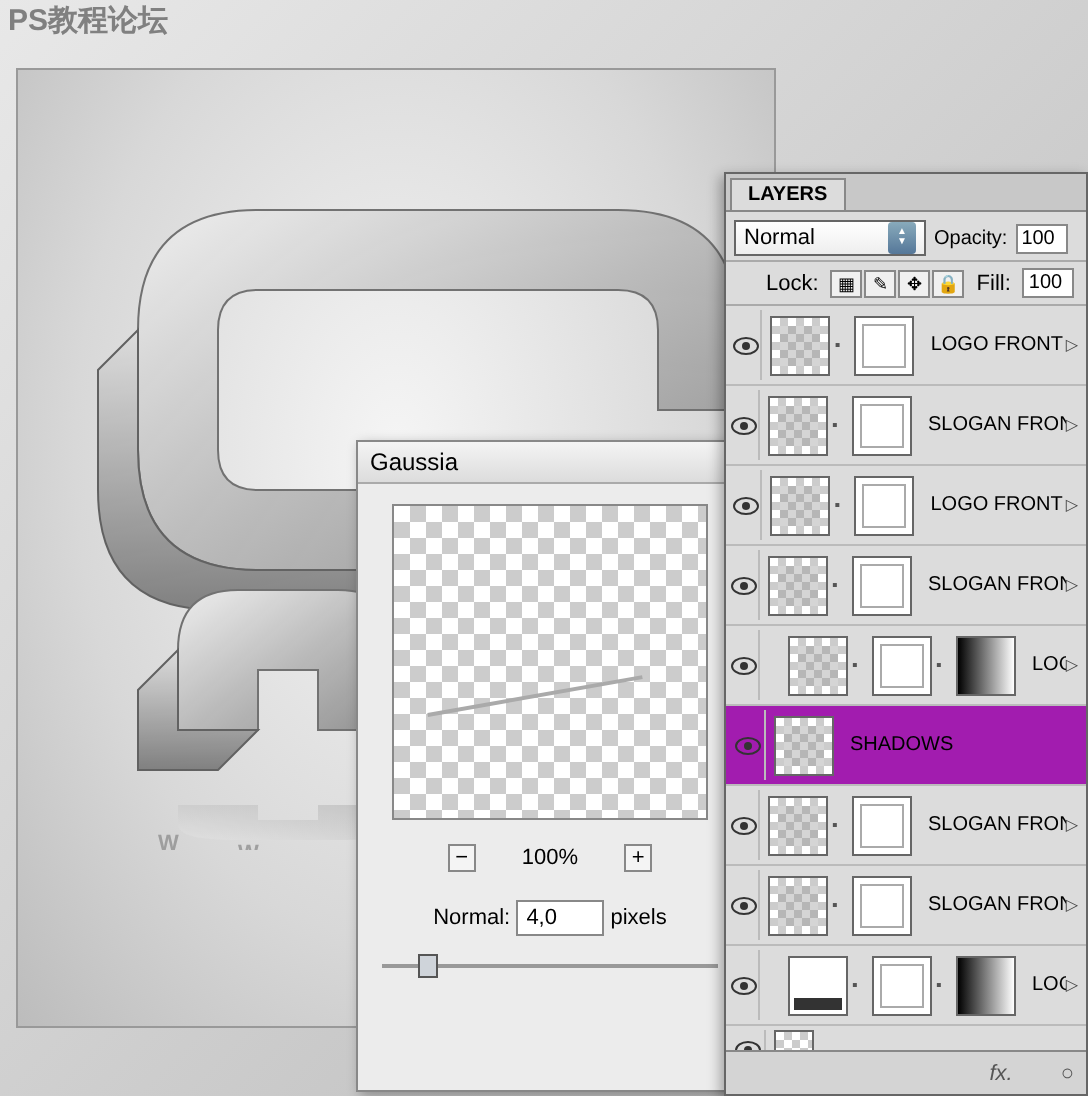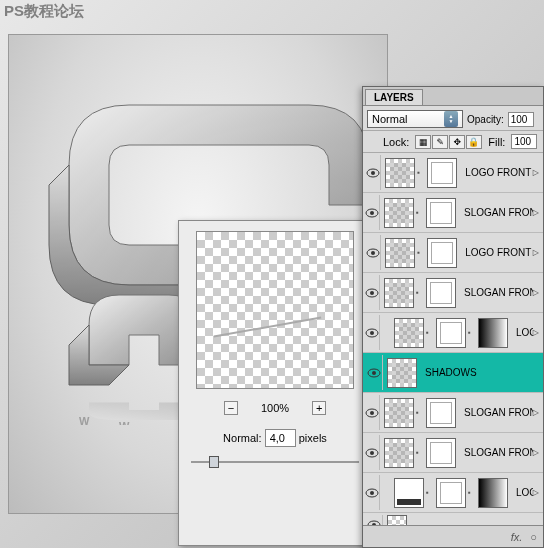--- a/index.html
+++ b/index.html
@@ -16,21 +16,21 @@
 .gauss-title { background: linear-gradient(#f4f4f4,#dcdcdc); padding: 3px 6px; border-bottom: 1px solid #aaa; font-size: 12px; }
 .gauss-preview { margin: 10px auto; width: 158px; height: 158px; border: 1px solid #888; background-image:
   linear-gradient(45deg,#ccc 25%,transparent 25%),linear-gradient(-45deg,#ccc 25%,transparent 25%),
   linear-gradient(45deg,transparent 75%,#ccc 75%),linear-gradient(-45deg,transparent 75%,#ccc 75%);
   background-size: 16px 16px; background-position: 0 0,0 8px,8px -8px,-8px 0; background-color: #fff; position: relative; }
 .gauss-preview::after { content:""; position: absolute; left: 10%; top: 60%; width: 70%; height: 2px; background: #aaa; transform: rotate(-10deg); }
 .zoom-row { text-align: center; padding: 2px 12px 8px; }
 .zoom-btn { display: inline-block; width: 14px; height: 14px; border: 1px solid #888; background: #f4f4f4; text-align: center; line-height: 12px; cursor: pointer; }
 .zoom-pct { display: inline-block; margin: 0 20px; }
 .radius-row { text-align: center; padding: 6px 0 2px; }
-.radius-input { width: 31px; border: 1px solid #888; padding: 2px 4px; background: #fff; text-align: left; }
+.radius-input { width: 44px; border: 1px solid #888; padding: 2px 4px; background: #fff; text-align: left; }
 .slider { margin: 6px 12px 0; height: 14px; position: relative; }
 .slider-track { position: absolute; top: 6px; left: 0; right: 0; height: 2px; background: #999; }
 .slider-thumb { position: absolute; top: 1px; left: 18px; width: 10px; height: 12px; background: #cfd4da; border: 1px solid #555; }
 
 
 .layers { position: absolute; top: 86px; right: 0; width: 182px; height: 462px; background: #dcdcdc; border: 1px solid #666; box-shadow: -2px 2px 6px rgba(0,0,0,0.3); z-index: 20; }
 .layers-tabbar { background: #c8c8c8; padding: 2px 2px 0; border-bottom: 1px solid #888; }
 .layers-tab { display: inline-block; background: #dcdcdc; border: 1px solid #888; border-bottom: none; padding: 2px 8px; font-weight: bold; font-size: 10px; }
 .layers-opts { padding: 4px 4px 2px; border-bottom: 1px solid #aaa; display: flex; align-items: center; gap: 4px; }
 .blend-select { flex: 0 0 96px; height: 18px; border: 1px solid #666; background: linear-gradient(#fff,#eee); padding: 0 4px; display: flex; align-items: center; justify-content: space-between; }
@@ -39,41 +39,41 @@
 .blend-arrows::after { content: "▼"; font-size: 5px; color: #fff; line-height: 5px; }
 .opacity-label { font-size: 10px; }
 .opacity-val { width: 26px; border: 1px solid #888; background: #fff; padding: 1px 2px; font-size: 10px; }
 .lock-row { padding: 3px 20px; border-bottom: 1px solid #aaa; display: flex; align-items: center; gap: 6px; font-size: 10px; }
 .lock-icons { display: flex; gap: 1px; }
 .lock-ico { width: 16px; height: 14px; border: 1px solid #888; background: #f0f0f0; display: flex; align-items: center; justify-content: center; font-size: 9px; }
 .fill-val { width: 26px; border: 1px solid #888; background: #fff; padding: 1px 2px; font-size: 10px; margin-left: auto; }
 
 .layer-list { overflow: hidden; }
 .layer { display: flex; align-items: center; border-bottom: 1px solid #bbb; padding: 2px 2px; height: 40px; }
-.layer.selected { background: #14b8a6; }
+.layer.selected { background: #a21caf; }
 .layer.short { height: 24px; }
 .vis-col { width: 18px; display: flex; align-items: center; justify-content: center; border-right: 1px solid #bbb; height: 100%; }
 .eye { width: 14px; height: 10px; }
 .thumb-wrap { display: flex; align-items: center; gap: 2px; padding: 0 4px; }
 .thumb { width: 30px; height: 30px; border: 1px solid #666; background-image:
   linear-gradient(45deg,#ccc 25%,transparent 25%),linear-gradient(-45deg,#ccc 25%,transparent 25%),
   linear-gradient(45deg,transparent 75%,#ccc 75%),linear-gradient(-45deg,transparent 75%,#ccc 75%);
   background-size: 8px 8px; background-position: 0 0,0 4px,4px -4px,-4px 0; background-color: #fff; position: relative; flex-shrink: 0; }
 .thumb.sm { width: 20px; height: 20px; }
 .thumb.mask { background: #fff; }
 .thumb.mask::after { content:""; position: absolute; inset: 3px; border: 1px solid #aaa; }
 .thumb.grad { background: linear-gradient(90deg,#000,#fff); }
 .thumb.dark { background: #fff; }
 .thumb.dark::after { content:""; position:absolute; bottom:2px; left:2px; right:2px; height:6px; background:#333; }
 .thumb .sq { position: absolute; inset: 4px; background: rgba(150,150,150,0.4); }
 .link-ico { width: 8px; font-size: 8px; color: #555; }
 .layer-name { font-size: 10px; padding-left: 4px; white-space: nowrap; overflow: hidden; }
 .disclosure { margin-left: auto; padding-right: 2px; font-size: 8px; color: #444; }
 
-.footer { position: absolute; bottom: 0; left: 0; right: 0; height: 22px; border-top: 1px solid #888; background: #d4d4d4; display: flex; align-items: center; justify-content: flex-end; gap: 8px; padding: 0 6px; font-size: 10px; font-style: italic; color: #555; }
+.footer { position: absolute; bottom: 0; left: 0; right: 0; height: 22px; border-top: 1px solid #888; background: #d4d4d4; display: flex; align-items: center; justify-content: flex-end; gap: 24px; padding: 0 6px; font-size: 10px; font-style: italic; color: #555; }
 </style>
 </head>
 <body>
 
 <div class="watermark">
   <div class="cn">PS教程论坛</div>
 </div>
 
 <div class="canvas-frame">
   <div class="logo3d">
@@ -99,20 +99,21 @@
         </g>
         <text x="30" y="340" font-size="18" fill="#999" font-weight="bold">W</text>
         <text x="70" y="345" font-size="18" fill="#999" font-weight="bold">W</text>
         <text x="110" y="350" font-size="18" fill="#999" font-weight="bold">W</text>
       </g>
     </svg>
   </div>
 </div>
 
 <div class="gauss">
+  <div class="gauss-title">Gaussia</div>
   <div class="gauss-preview"></div>
   <div class="zoom-row">
     <span class="zoom-btn">−</span>
     <span class="zoom-pct">100%</span>
     <span class="zoom-btn">+</span>
   </div>
   <div class="radius-row">
     <span>Normal:</span>
     <input class="radius-input" value="4,0" style="">
     <span>pixels</span>

